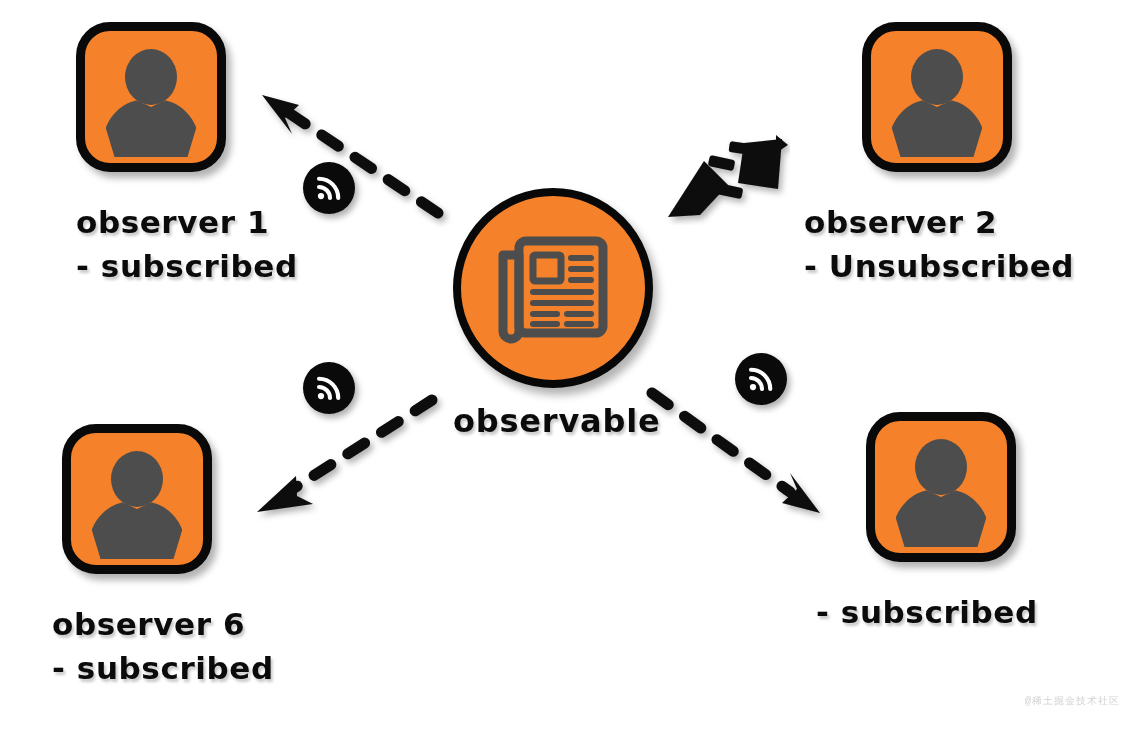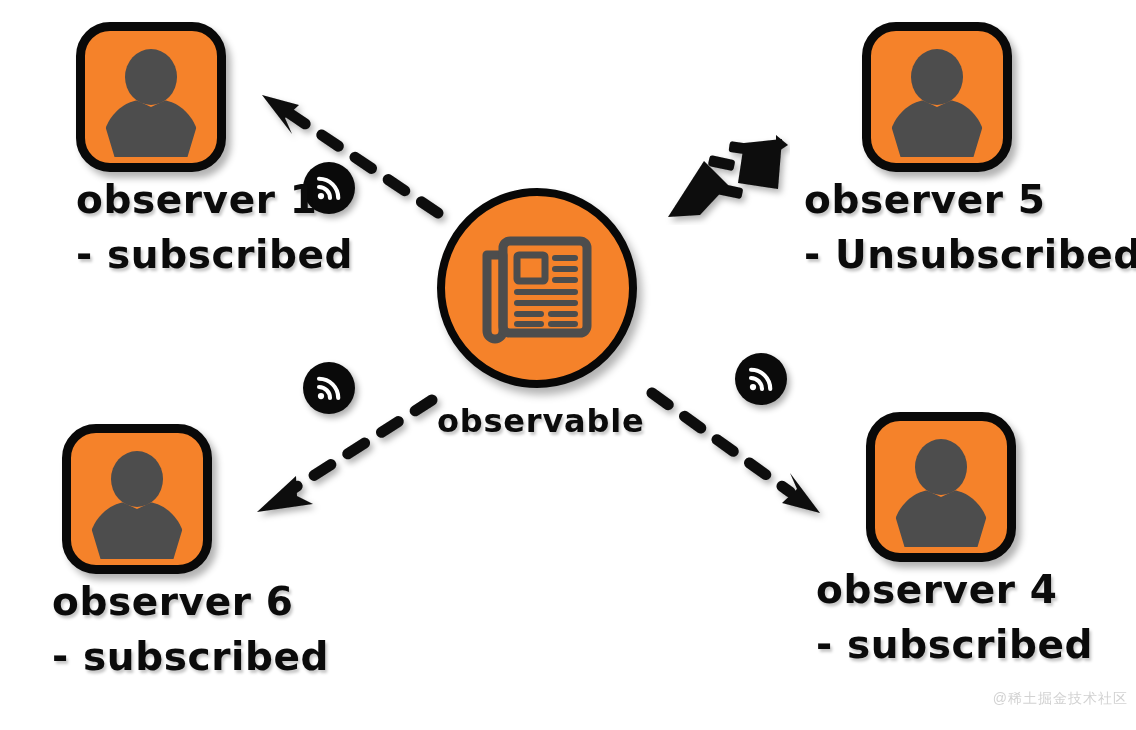--- a/index.html
+++ b/index.html
@@ -55,39 +55,39 @@
     top: 68px;
     transform: translateX(-50%);
     width: 96px;
     height: 58px;
     background: #4D4D4D;
     border-radius: 44px 44px 6px 6px;
     clip-path: polygon(12% 100%, 0% 34%, 14% 8%, 32% 0%, 50% 14%, 68% 0%, 86% 8%, 100% 34%, 88% 100%);
   }
 
   .observer-label {
-    margin-top: 0;
+    margin-top: 28px;
     font-family: "DejaVu Sans", sans-serif;
-    font-size: 39px;
+    font-size: 31px;
     line-height: 1.42;
     font-weight: 700;
     color: #0b0b0b;
     letter-spacing: 0.6px;
     text-shadow: 2px 3px 3px rgba(0,0,0,0.22);
     white-space: nowrap;
   }
   .observer-label .ln2 { display: block; text-align: right; }
 
   .label-left  { text-align: left; }
   .label-right { text-align: left; }
 
   
   #observable-node {
     position: absolute;
-    left: 437px;
+    left: 453px;
     top: 188px;
   }
   .hub-circle {
     position: relative;
     width: 200px;
     height: 200px;
     border-radius: 50%;
     background: #F5822A;
     border: 8px solid #080808;
     box-sizing: border-box;
@@ -130,24 +130,24 @@
   
   #plug-broken-icon {
     position: absolute;
     left: 660px;
     top: 133px;
   }
 
   
   #watermark {
     position: absolute;
-    right: 8px;
+    right: 16px;
     bottom: 22px;
-    font-family: Liberation Sans, sans-serif;
-    font-size: 14px;
+    font-family: Liberation Mono, monospace;
+    font-size: 10px;
     color: #d2d2d2;
     letter-spacing: 1px;
     white-space: nowrap;
   }
 </style>
 </head>
 <body>
 
 <div id="stage">
 
@@ -256,21 +256,21 @@
       <span class="ln2">- subscribed</span>
     </div>
   </div>
 
   <div class="observer-node" style="left:862px; top:22px;">
     <div class="avatar-card">
       <div class="head"></div>
       <div class="body"></div>
     </div>
     <div class="observer-label label-right" style="margin-left:-58px;">
-      <span>observer 5</span>
+      <span>observer 2</span>
       <span class="ln2">- Unsubscribed</span>
     </div>
   </div>
 
   <div class="observer-node" style="left:62px; top:424px;">
     <div class="avatar-card">
       <div class="head"></div>
       <div class="body"></div>
     </div>
     <div class="observer-label label-left" style="margin-left:-10px;">
@@ -278,20 +278,19 @@
       <span class="ln2">- subscribed</span>
     </div>
   </div>
 
   <div class="observer-node" style="left:866px; top:412px;">
     <div class="avatar-card">
       <div class="head"></div>
       <div class="body"></div>
     </div>
     <div class="observer-label label-right" style="margin-left:-50px;">
-      <span>observer 4</span>
       <span class="ln2">- subscribed</span>
     </div>
   </div>
 
   <div id="watermark">@稀土掘金技术社区</div>
 
 </div>
 
 </body></html>

